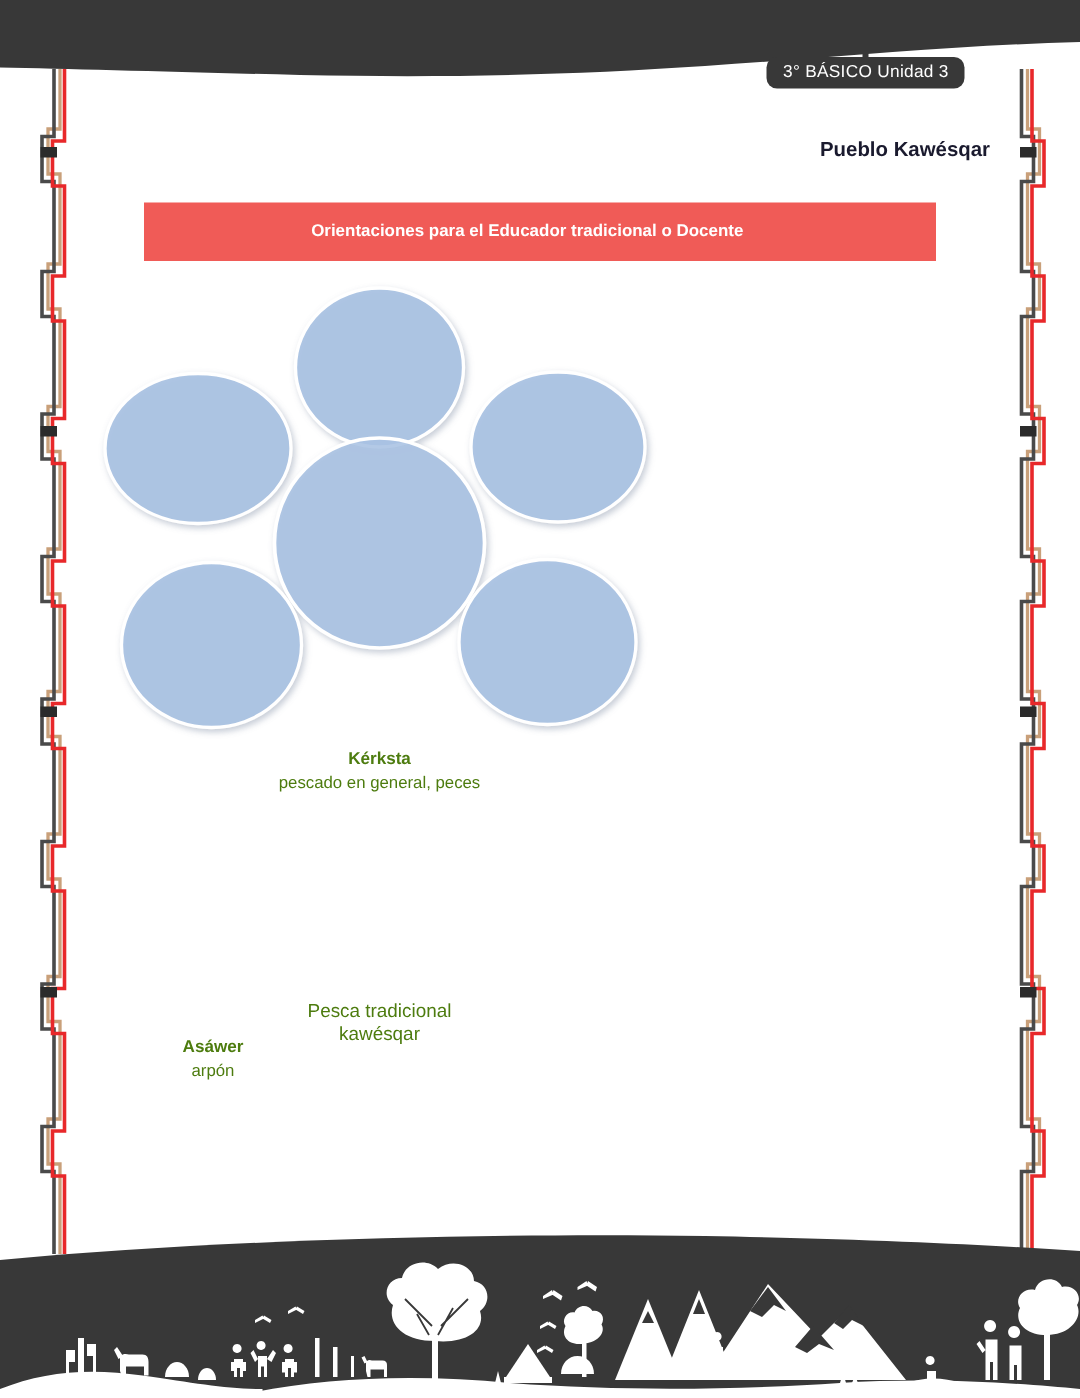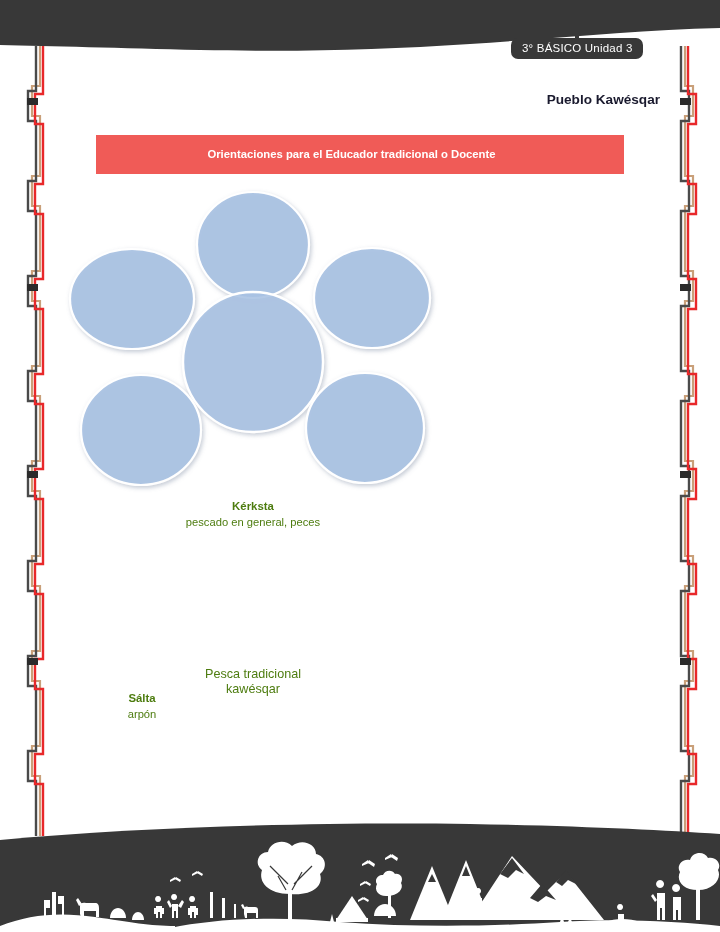--- a/index.html
+++ b/index.html
@@ -151,21 +151,21 @@
       </svg>
 
       <div class="node" style="left:122px;top:320px;width:142px;">
         <span class="term">Kérksta</span>
         <span class="gloss">pescado en general, peces</span>
       </div>
 
 
 
       <div class="node" style="left:18px;top:512px;width:128px;">
-        <span class="term">Sálta</span>
+        <span class="term">Asáwer</span>
         <span class="gloss">arpón</span>
       </div>
 
 
       <div class="node center" style="left:124px;top:447px;width:138px;margin-top:40px;">
         <span class="term">Pesca tradicional kawésqar</span>
       </div>
     </div>
   </div>
 

